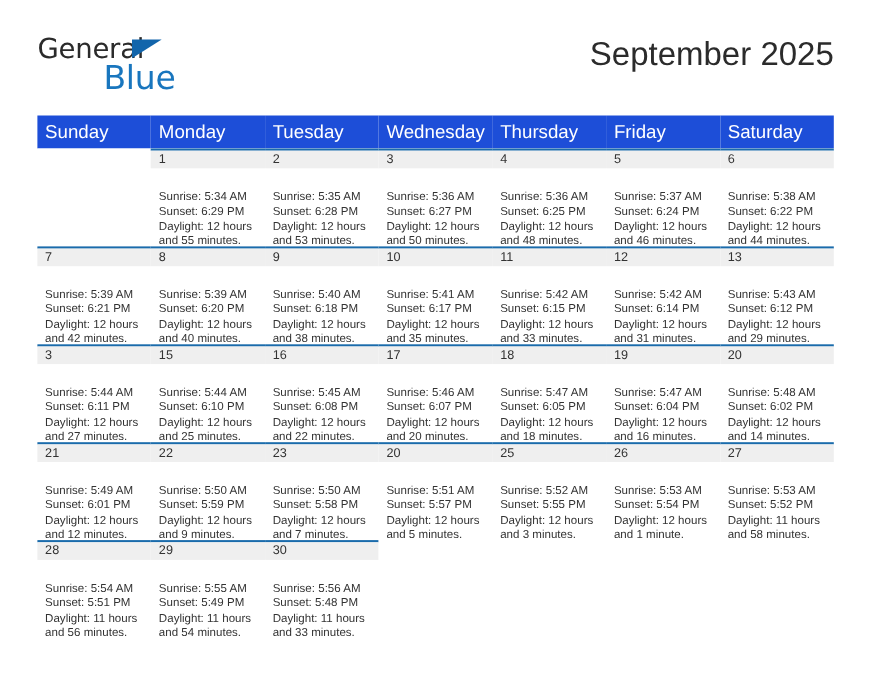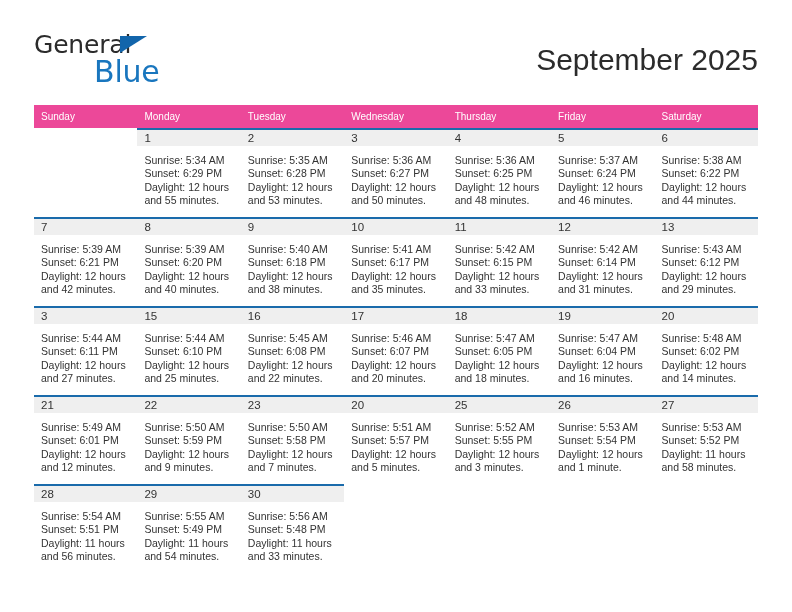--- a/index.html
+++ b/index.html
@@ -64,21 +64,21 @@
     font-size: 30px;
     letter-spacing: -0.2px;
     color: #1976be;
     font-family: "DejaVu Sans", sans-serif;
     font-weight: 400;
   }
 
   .title-block {
     position: absolute;
     right: 0;
-    top: 12px;
+    top: 2px;
     text-align: left;
   }
   .month-title {
     font-size: 30px;
     color: #2b2b2b;
     font-weight: 400;
     line-height: 36px;
     white-space: nowrap;
     font-family: "Liberation Sans", sans-serif;
   }
@@ -94,23 +94,23 @@
   
   .calendar {
     position: absolute;
     left: 34px;
     top: 105px;
     width: 724px;
     border-collapse: collapse;
     table-layout: fixed;
   }
   .calendar th {
-    background: #ec4899;
+    background: #1d4ed8;
     color: #ffffff;
-    font-size: 10px;
+    font-size: 17px;
     font-weight: normal;
     text-align: left;
     padding: 5px 0 5px 7px;
     height: 13px;
     border: none;
   }
   .calendar td {
     vertical-align: top;
     padding: 0;
     border: none;
@@ -137,21 +137,21 @@
   .cell-sep {
     height: 2px;
     background: #1a6bab;
     font-size: 0;
     line-height: 0;
   }
   .cell-sep.blank {
     background: transparent;
   }
   .cell-body {
-    padding: 8px 6px 0 7px;
+    padding: 20px 6px 0 7px;
     font-size: 10.5px;
     line-height: 13.4px;
     color: #333333;
   }
   .cell-body div {
     white-space: nowrap;
   }
 </style>
 </head>
 <body>

